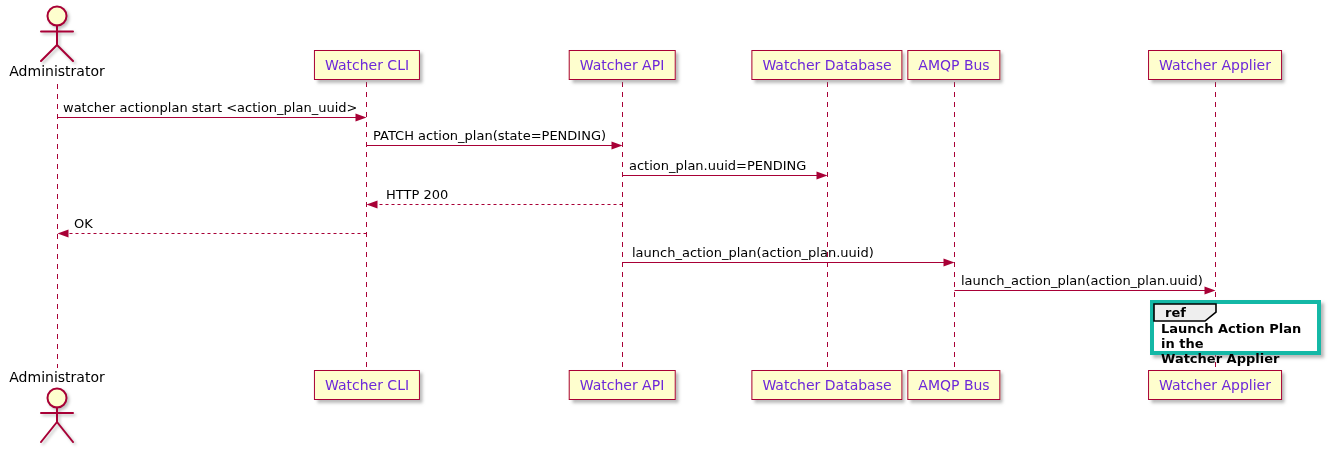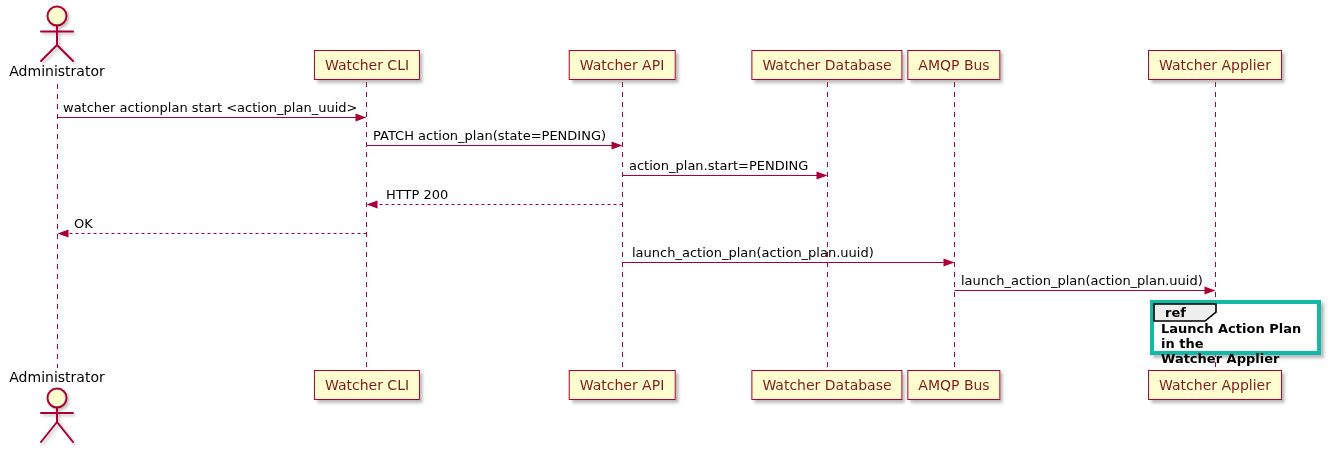--- a/index.html
+++ b/index.html
@@ -42,21 +42,21 @@
   }
   .participant {
     position: absolute;
     transform: translateX(-50%);
     background: #FEFECE;
     border: 1.8px solid #A80036;
     padding: 6px 10px;
     font-size: 14px;
     line-height: 16px;
     white-space: nowrap;
-    color: #7f1d1d;
+    color: #6d28d9;
     box-shadow: 3px 3px 3px rgba(130,130,130,0.55);
     text-align: center;
   }
   .actor-figure {
     position: absolute;
     filter: drop-shadow(2.5px 2.5px 1.5px #bfbfbf);
   }
   .actor-figure circle {
     fill: #FEFECE;
     stroke: #A80036;
@@ -165,21 +165,21 @@
   <div class="actor-label" style="left:57px; top:63px;">Administrator</div>
 
   <div class="participant" style="left:367px; top:50px;">Watcher CLI</div>
   <div class="participant" style="left:622px; top:50px;">Watcher API</div>
   <div class="participant" style="left:827px; top:50px;">Watcher Database</div>
   <div class="participant" style="left:954px; top:50px;">AMQP Bus</div>
   <div class="participant" style="left:1215px; top:50px;">Watcher Applier</div>
 
   <div class="msg-label" style="left:63px; top:100px;">watcher actionplan start &lt;action_plan_uuid&gt;</div>
   <div class="msg-label" style="left:373px; top:128px;">PATCH action_plan(state=PENDING)</div>
-  <div class="msg-label" style="left:629px; top:158px;">action_plan.start=PENDING</div>
+  <div class="msg-label" style="left:629px; top:158px;">action_plan.uuid=PENDING</div>
   <div class="msg-label" style="left:386px; top:187px;">HTTP 200</div>
   <div class="msg-label" style="left:74px; top:216px;">OK</div>
   <div class="msg-label" style="left:632px; top:245px;">launch_action_plan(action_plan.uuid)</div>
   <div class="msg-label" style="left:961px; top:273px;">launch_action_plan(action_plan.uuid)</div>
 
   <div class="ref-box">
     <svg class="ref-tab-svg" width="70" height="20" viewBox="0 0 70 20">
       <path d="M1,1 H63 V9 L52,18 H1 Z" fill="#EEEEEE" stroke="#000000" stroke-width="1.6"></path>
     </svg>
     <span class="ref-keyword">ref</span>

